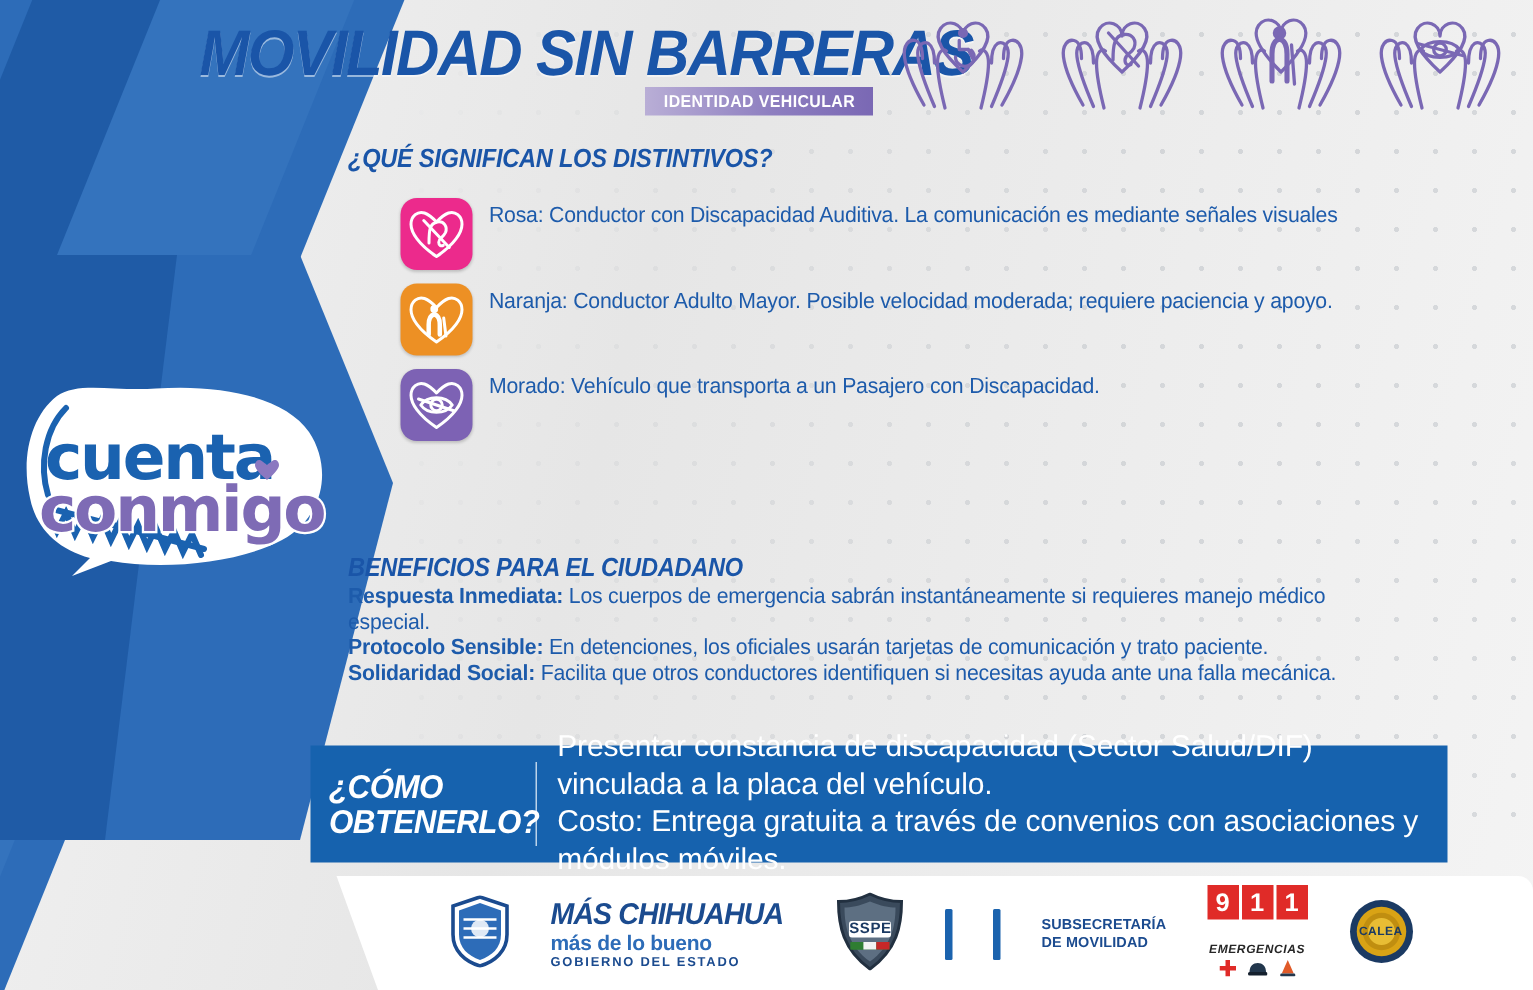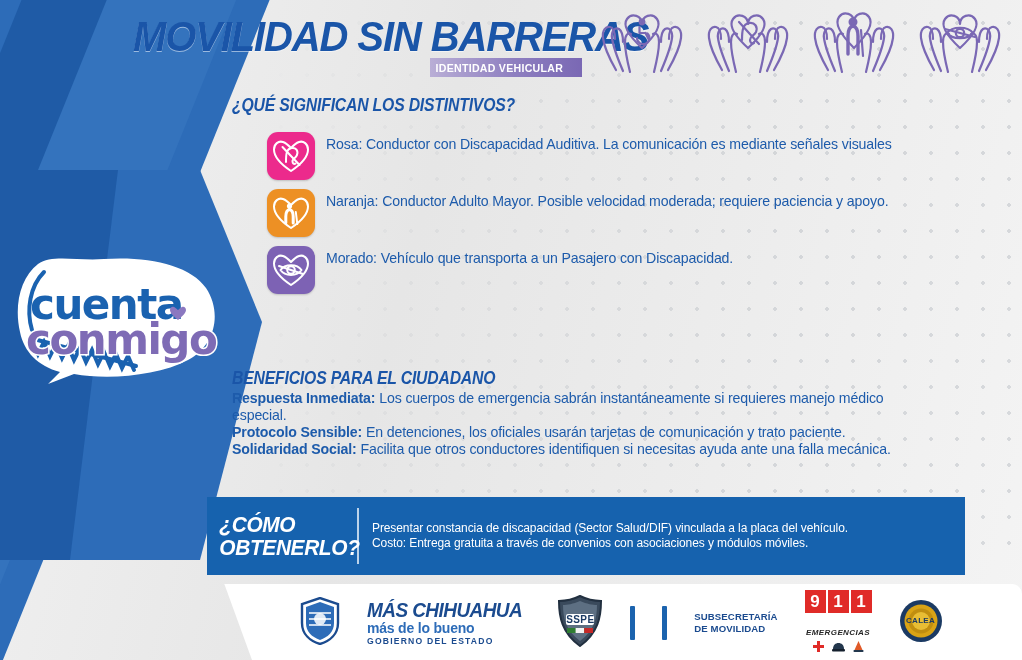--- a/index.html
+++ b/index.html
@@ -47,21 +47,21 @@
     color:#1a55a8;
     transform:scaleX(.93);
     transform-origin:left center;
     white-space:nowrap;
     text-shadow:0 1px 0 rgba(255,255,255,.5);
   }
   .subtitle-bar {
     position:absolute; left:430px; top:58px;
     width:152px; height:19px;
     background:linear-gradient(90deg,#b9aed6 0%,#8e7fc0 55%,#7a68b4 100%);
-    display:flex; align-items:center; justify-content:flex-start;
+    display:flex; align-items:center; justify-content:center;
   }
   .subtitle-bar span {
     color:#ffffff; font-size:11.5px; font-weight:bold;
     letter-spacing:.3px; transform:scaleX(.92); white-space:nowrap;
   }
   .hand-icons { position:absolute; left:596px; top:8px; display:flex; gap:14px; }
   .hand-icons svg { display:block; }
 
   
   .sec-heading {
@@ -107,21 +107,21 @@
     background:#1662ae;
     display:flex; align-items:center;
   }
   .cta-left {
     color:#ffffff; font-weight:bold; font-style:italic;
     font-size:22px; line-height:1.06; letter-spacing:-.4px;
     padding-left:13px; width:150px;
     transform:scaleX(.95); transform-origin:left center;
   }
   .cta-divider { width:2px; height:56px; background:#bcd3ea; margin:0 13px 0 0; }
-  .cta-right { color:#ffffff; font-size:12px; line-height:1.24; letter-spacing:-.1px; padding-right:14px; }
+  .cta-right { color:#ffffff; font-size:20px; line-height:1.24; letter-spacing:-.1px; padding-right:14px; }
 
   
   .footer-band {
     position:absolute; left:262px; top:584px;
     width:760px; height:76px;
     background:#ffffff;
     border-top-left-radius:46px;
     border-top-right-radius:10px;
     clip-path:polygon(46px 0, 760px 0, 760px 76px, 0 76px);
   }

